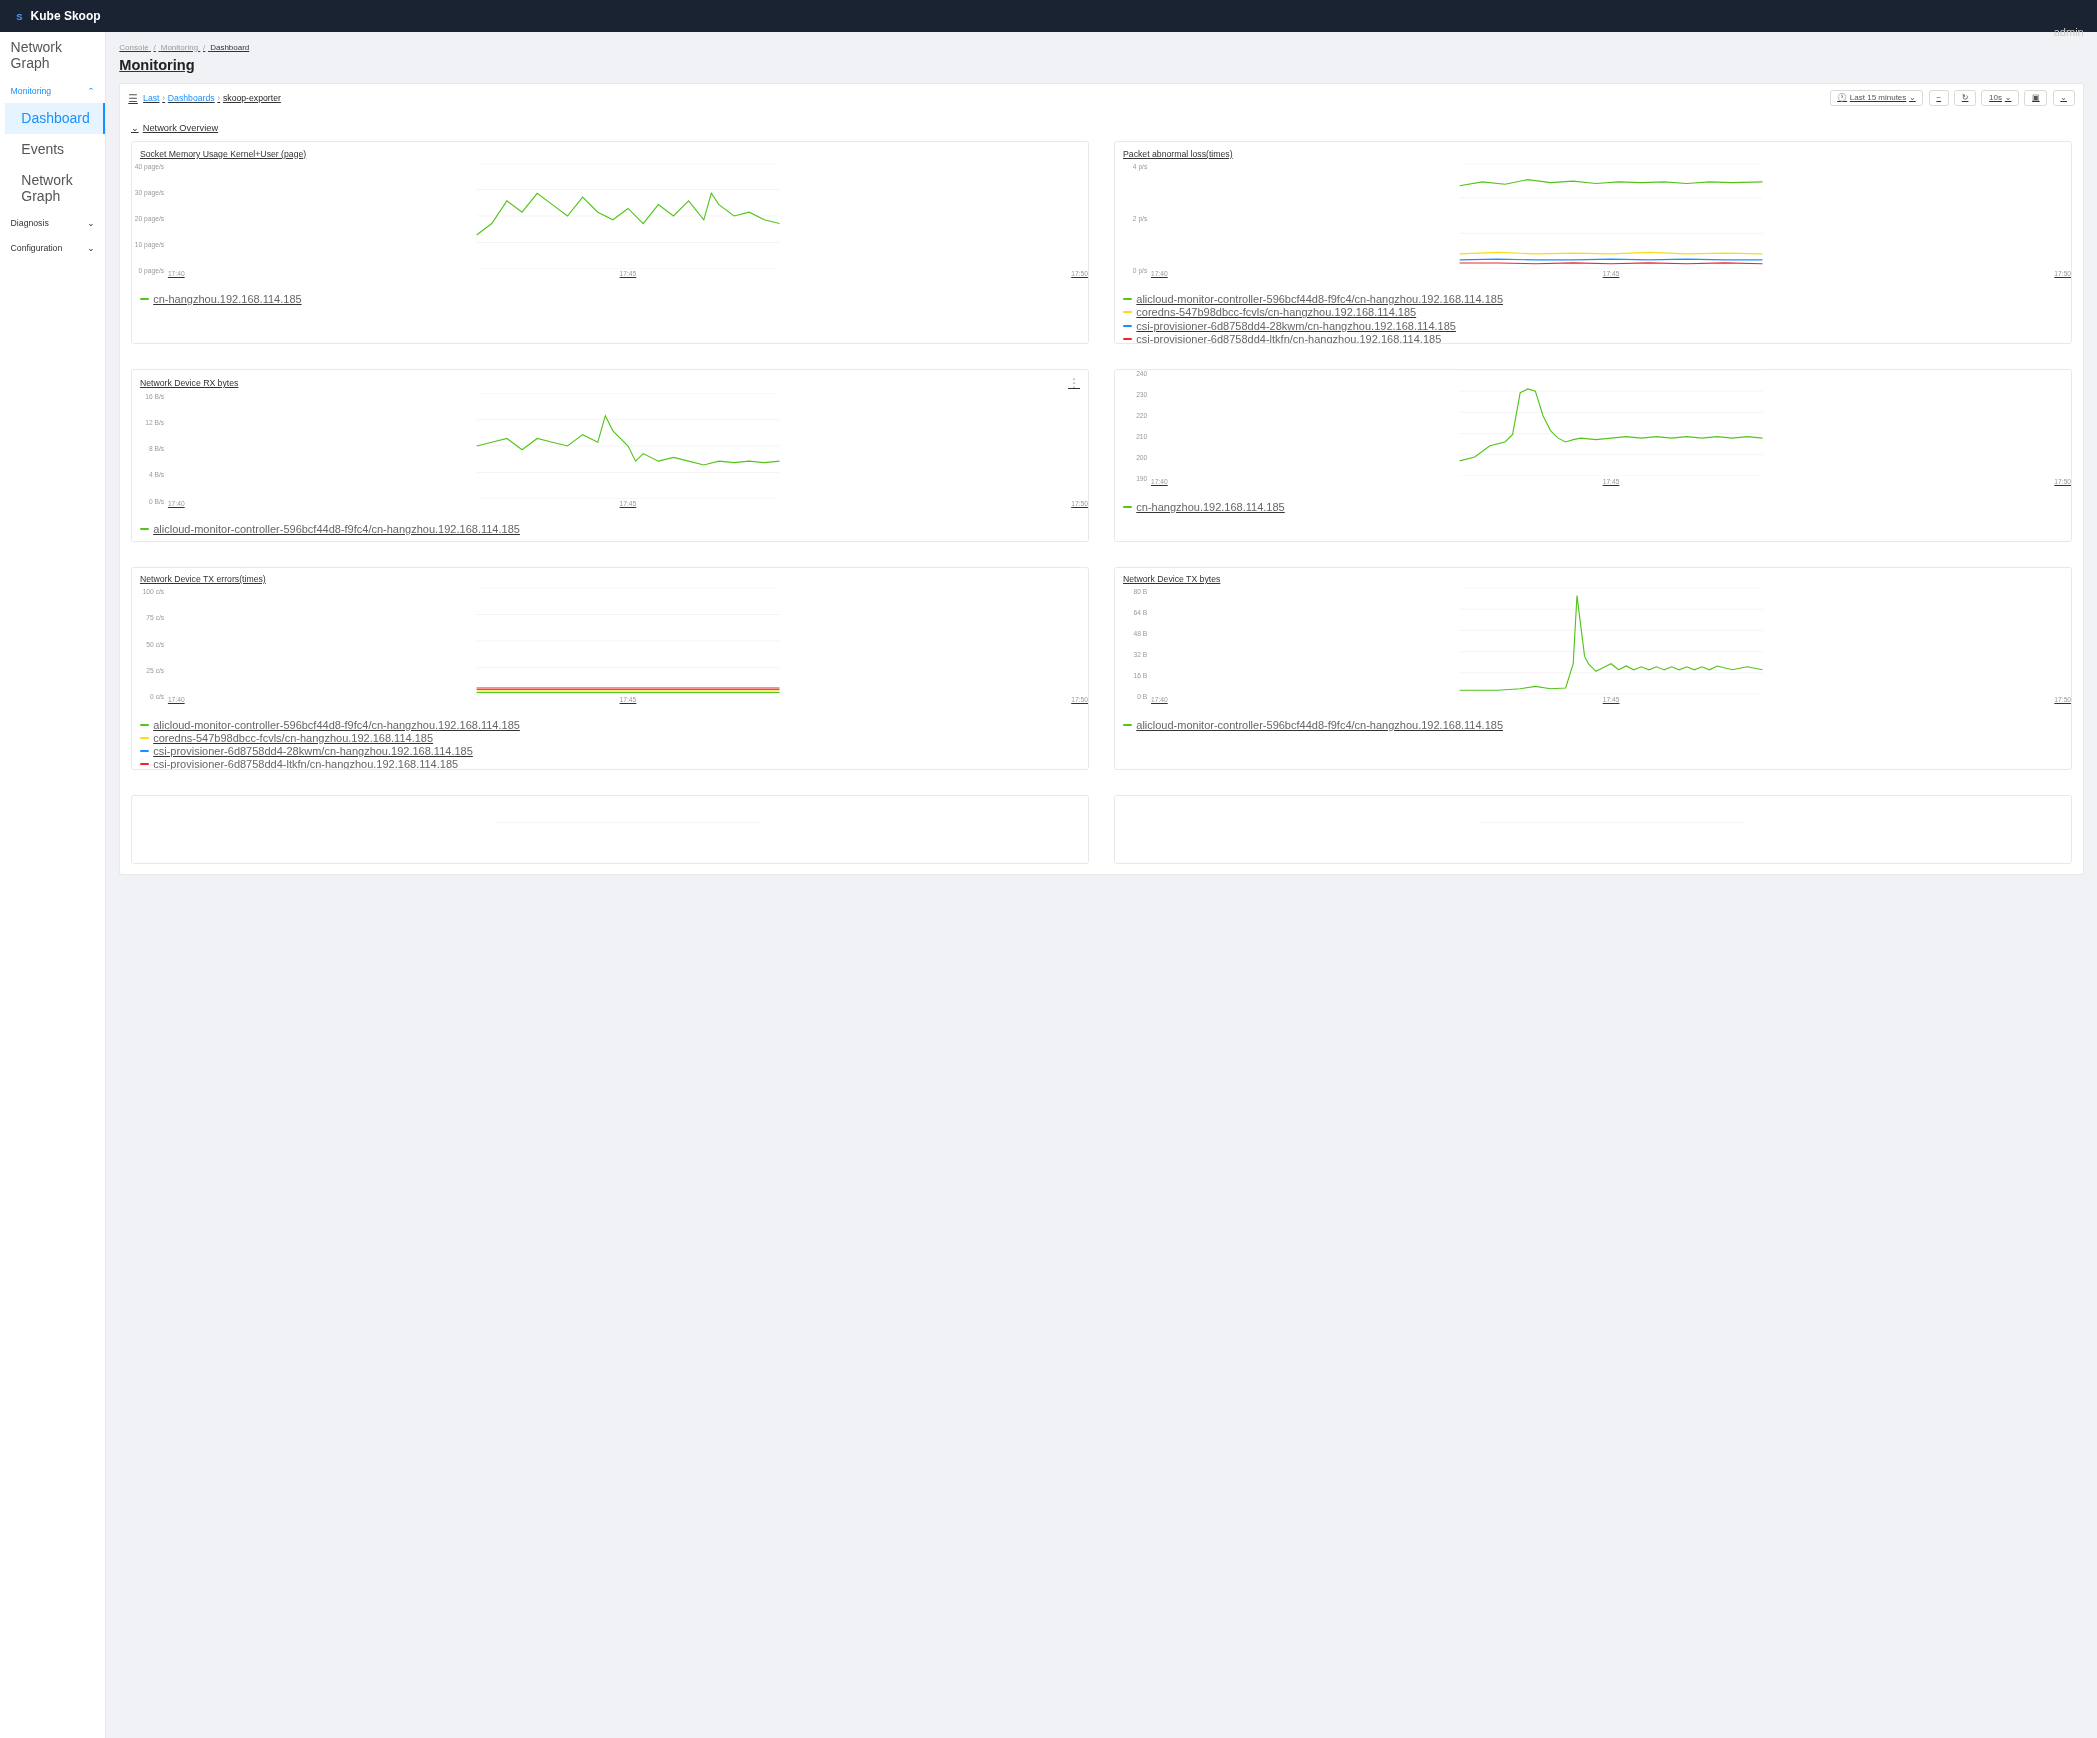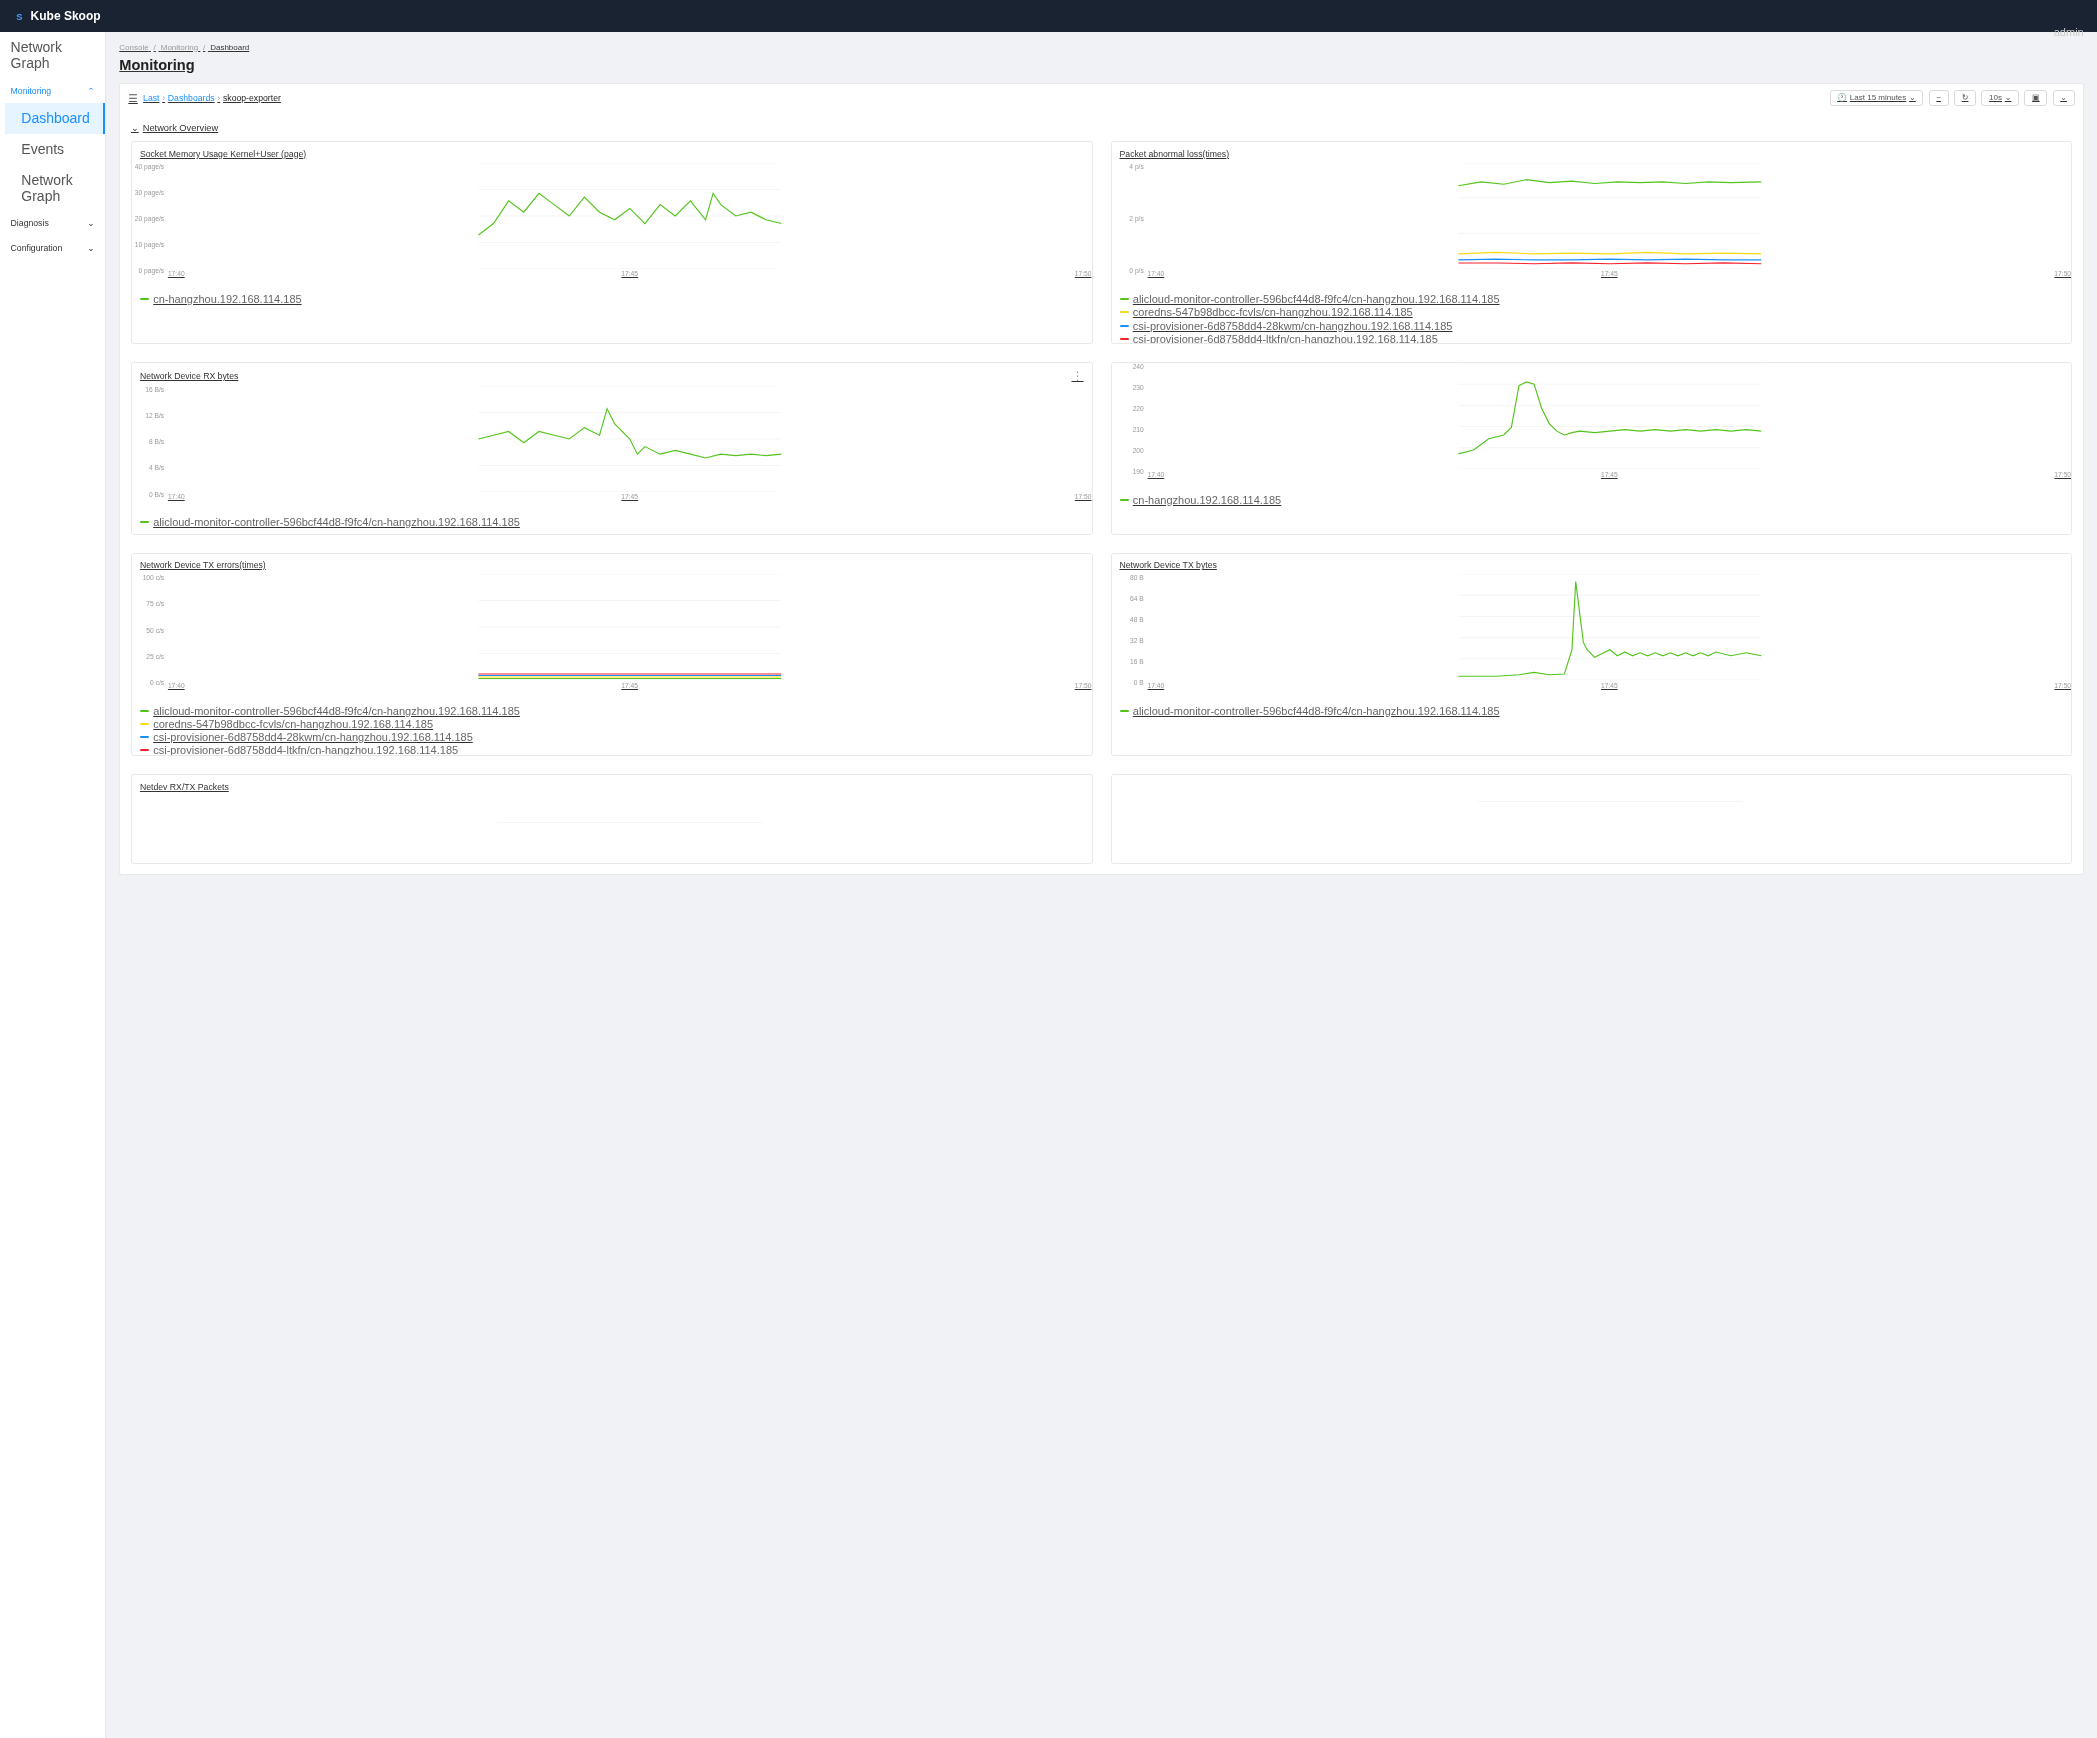--- a/index.html
+++ b/index.html
@@ -166,21 +166,21 @@
       font-size: 9.3px;
       font-weight: 500;
       color: #333;
       margin-bottom: 8px;
     }
 
     
     .charts-grid {
       display: grid;
       grid-template-columns: 1fr 1fr;
-      gap: 18px;
+      gap: 25px;
     }
 
     .chart-card {
       border: 0.7px solid #e8e8e8;
       border-radius: 2.7px;
       background: #fff;
       overflow: hidden;
     }
     .chart-header {
       display: flex;
@@ -595,23 +595,20 @@
           </div>
           <div class="chart-legend">
             <div class="legend-item">
               <div class="legend-dot" style="background:#52c41a;"></div>
               <span>alicloud-monitor-controller-596bcf44d8-f9fc4/cn-hangzhou.192.168.114.185</span>
             </div>
           </div>
         </div>
 
         <div class="chart-card">
-          <div class="chart-header">
-            <span>Netdev RX/TX Packets</span>
-          </div>
           <div class="chart-svg-wrapper" style="height:67px;">
             <svg class="chart" viewBox="0 0 400 80" style="height:53px;">
               <line x1="0" y1="40" x2="400" y2="40" stroke="#f0f0f0" stroke-width="1"></line>
             </svg>
           </div>
         </div>
 
         <div class="chart-card">
           <div class="chart-svg-wrapper" style="height:67px;">
             <svg class="chart" viewBox="0 0 400 80" style="height:53px;">

